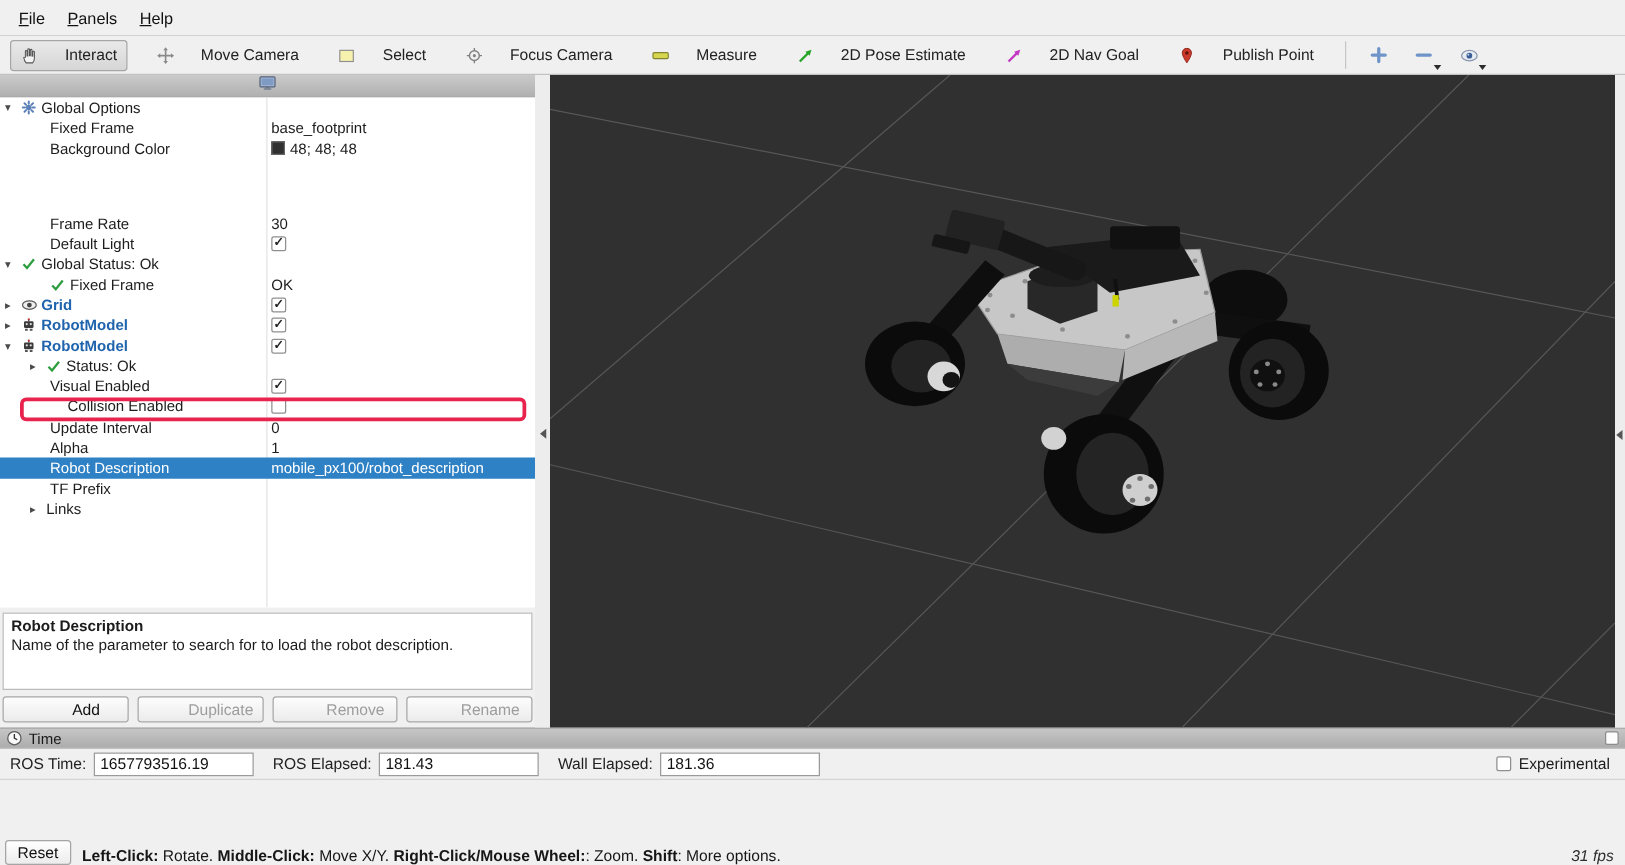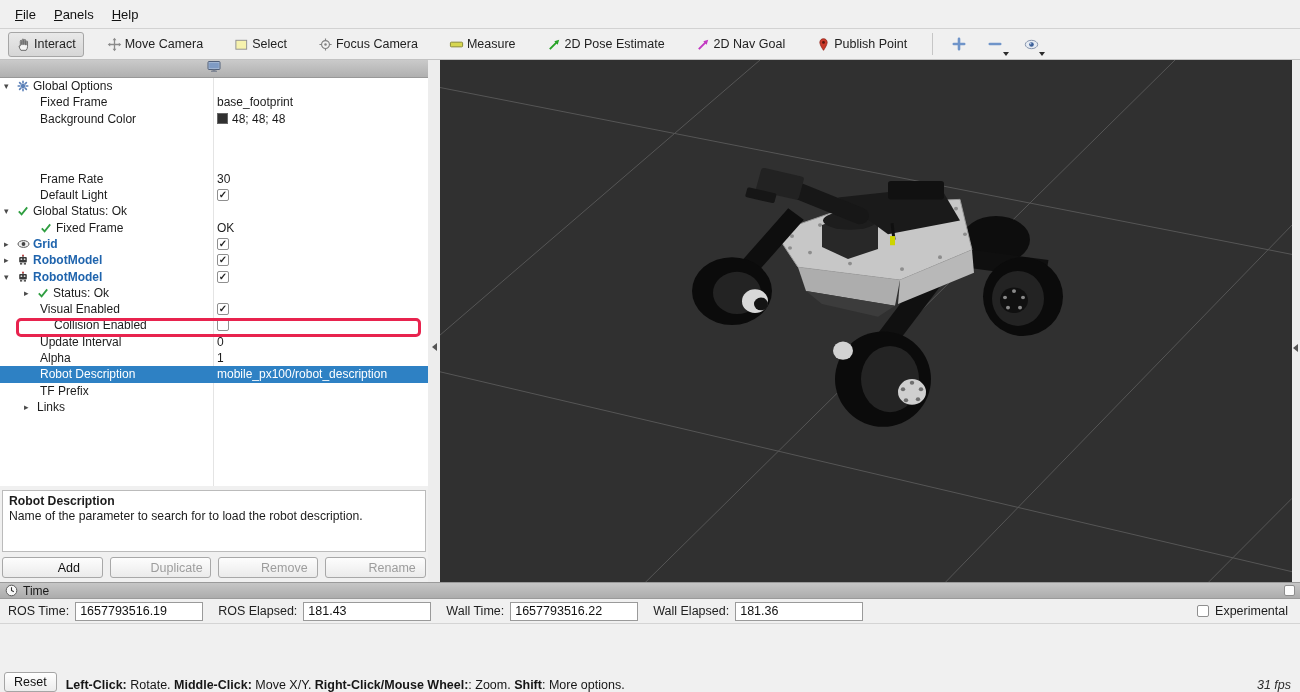--- a/index.html
+++ b/index.html
@@ -6,21 +6,21 @@
   html,body { width:1300px; height:692px; }
   body { font-family:"Liberation Sans", sans-serif; font-size:12px; color:#1c1c1c; background:#f0f0f0; overflow:hidden; }
   .app { width:1300px; height:692px; display:flex; flex-direction:column; }
 
   
   .menubar { height:32px; background:#f0f0f0; border-bottom:1px solid #d2d2d2; display:flex; align-items:center; padding-left:6px; font-size:13px; color:#111; }
   .menu-item { padding:1px 9px; cursor:default; }
 
   
   .toolbar { height:33px; background:#f0f0f0; border-bottom:1px solid #c2c2c2; display:flex; align-items:center; padding-left:8px; font-size:12.5px; color:#222; }
-  .tool { display:flex; align-items:center; gap:3px; padding:4px 7px; margin-right:15px; border:1px solid transparent; border-radius:3px; white-space:nowrap; }
+  .tool { display:flex; align-items:center; gap:21px; padding:4px 7px; margin-right:15px; border:1px solid transparent; border-radius:3px; white-space:nowrap; }
   .tool.active { background:linear-gradient(#e9e9e9,#d6d6d6); border-color:#a6a6a6; }
   .ticon { display:flex; align-items:center; }
   .tb-sep { width:1px; height:22px; background:#c6c6c6; margin:0 12px 0 2px; }
   .tb-action { position:relative; width:28px; height:26px; display:flex; align-items:center; justify-content:center; margin-right:8px; }
   .caret { position:absolute; right:0; bottom:1px; width:0; height:0; border-left:3.5px solid transparent; border-right:3.5px solid transparent; border-top:4.5px solid #2b2b2b; }
 
   
   .main { height:570px; display:flex; }
   .left-panel { width:428px; display:flex; flex-direction:column; background:#f0f0f0; }
   .panel-header { height:18px; background:linear-gradient(#cacaca,#b0b0b0); border-bottom:1px solid #989898; display:flex; align-items:center; gap:4px; padding:0 4px; color:#1a1a1a;flex-direction:column; }
@@ -464,24 +464,20 @@
   <div class="time-row" id="timerow">
       <div class="time-field">
         <span class="tf-label">ROS Time:</span>
         <input class="time-input" value="1657793516.19" style="">
       </div>
       <div class="time-field">
         <span class="tf-label">ROS Elapsed:</span>
         <input class="time-input" value="181.43" style="">
       </div>
       <div class="time-field">
-        <span class="tf-label">Wall Time:</span>
-        <input class="time-input" value="1657793516.22" style="">
-      </div>
-      <div class="time-field">
         <span class="tf-label">Wall Elapsed:</span>
         <input class="time-input" value="181.36" style="">
       </div>
       <div class="exp">
         <span class="checkbox"></span>
         <span>Experimental</span>
       </div>
     </div>
 
   <div class="statusbar">

